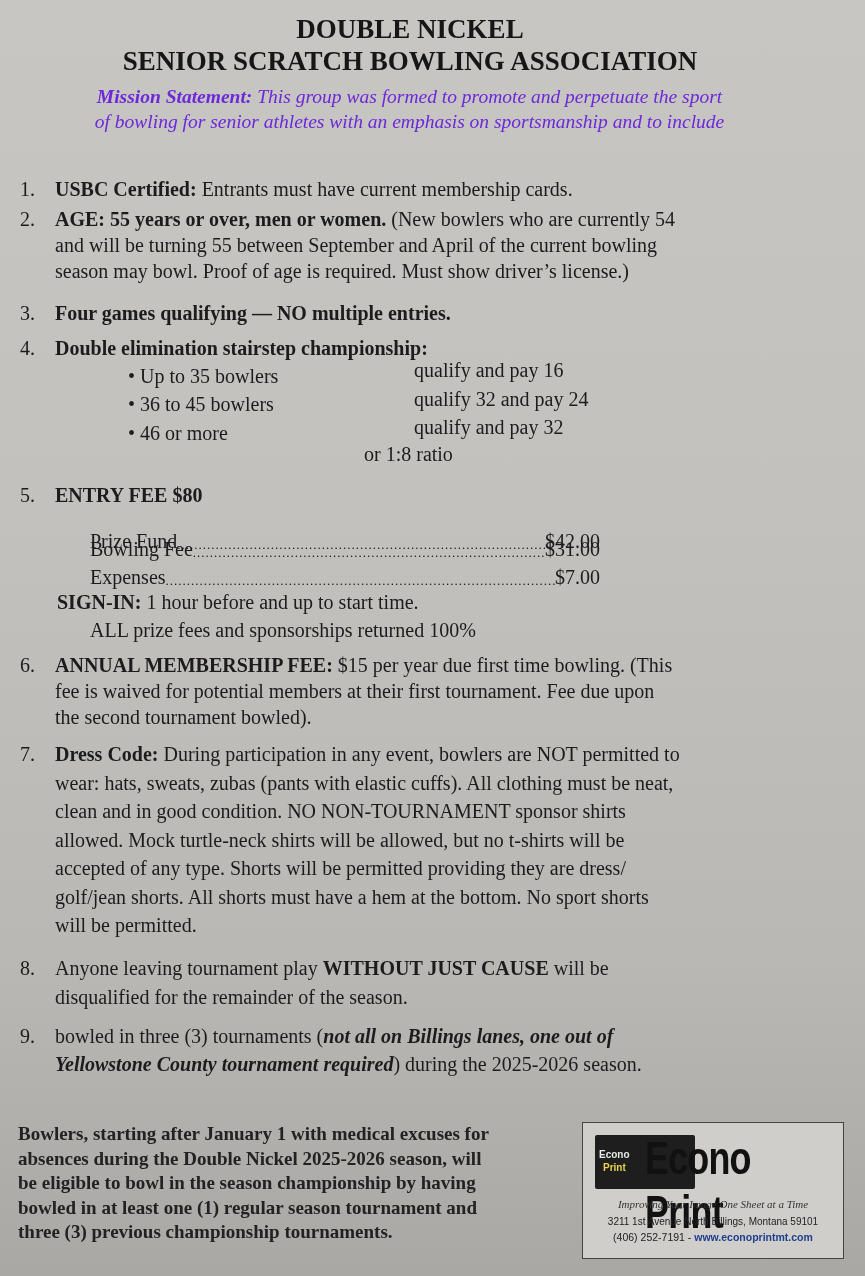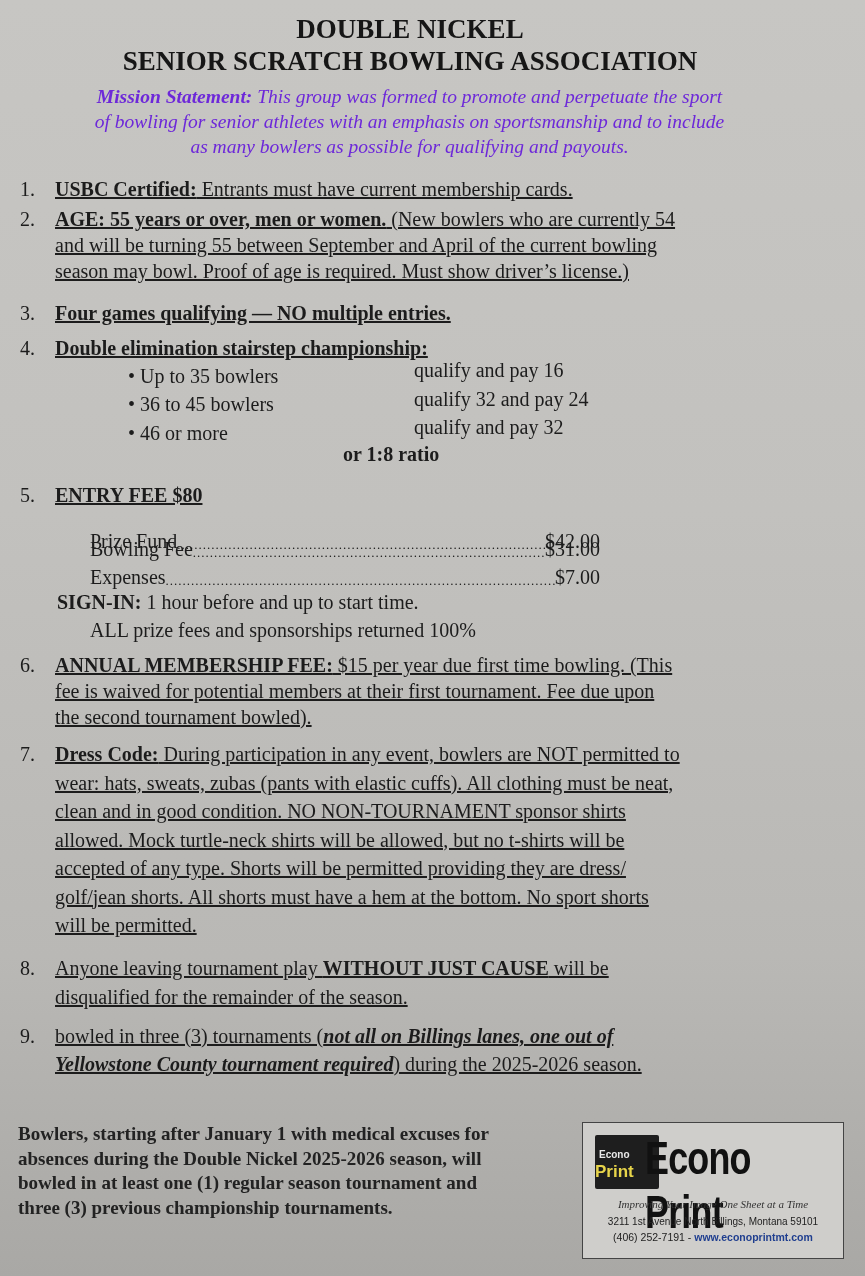--- a/index.html
+++ b/index.html
@@ -17,63 +17,62 @@
   }
   .title.t1 { top: 14px; left: 0; }
   .title.t2 { top: 46px; left: 0; width: 820px; }
   .mission {
     position: absolute; left: 22px; top: 84px; width: 775px;
     font-style: italic; font-size: 19.5px; line-height: 25px; text-align: center; color: #6d28d9;
   }
   .mission b { font-weight: bold; }
   .item { position: absolute; left: 20px; width: 800px; font-size: 20px; line-height: 26px; }
   .num { position: absolute; left: 0; top: 0; width: 30px; }
-  .body { margin-left: 35px; text-decoration: underline; }
+  .body { margin-left: 35px; }
   .b { font-weight: bold; }
   .bi { font-weight: bold; font-style: italic; }
   .tier { position: absolute; font-size: 20px; line-height: 26px; }
   .fee-row { position: absolute; left: 90px; width: 510px; font-size: 20px; line-height: 26px; display: flex; }
   .fee-row .lbl { white-space: nowrap; }
   .fee-row .dots { flex: 1; overflow: hidden; white-space: nowrap; letter-spacing: 1px; font-size: 13px; padding-top: 4px; }
   .fee-row .amt { white-space: nowrap; }
   .footer-text {
     position: absolute; left: 18px; top: 1122px; width: 560px;
     font-size: 19px; line-height: 24.5px; color: #222; font-weight: bold;
   }
   .ad {
     position: absolute; left: 582px; top: 1122px; width: 262px; height: 137px;
     border: 1.5px solid #444; box-sizing: border-box; background: #cfcecb;
   }
   .logo-box {
     position: absolute; left: 12px; top: 12px; width: 64px; height: 54px;
-    background: #1e1e1e; border-radius: 2px;
+    background: #1e1e1e; border-radius: 2px; padding-left: 36px;
   }
   .logo-box .l1 { position: absolute; left: 4px; top: 14px; color: #e8e8e8; font-family: "Liberation Sans", sans-serif; font-size: 10px; font-weight: bold; }
-  .logo-box .l2 { position: absolute; left: 0; top: 27px; color: #e7d44a; font-family: "Liberation Sans", sans-serif; font-size: 17px; font-weight: bold; }
+  .logo-box .l2 { position: absolute; left: 8px; top: 27px; color: #e7d44a; font-family: "Liberation Sans", sans-serif; font-size: 10px; font-weight: bold; }
   .brand {
     position: absolute; left: 62px; top: 8px; font-family: "Liberation Sans", sans-serif;
     font-size: 46px; font-weight: bold; color: #111; letter-spacing: -1px; transform: scaleX(0.78); transform-origin: left top;
   }
   .tagline { position: absolute; left: 0; width: 100%; top: 75px; text-align: center; font-style: italic; font-size: 11px; color: #333; }
   .addr { position: absolute; left: 0; width: 100%; top: 93px; text-align: center; font-family: "Liberation Sans", sans-serif; font-size: 10px; color: #222; }
   .phone { position: absolute; left: 0; width: 100%; top: 108px; text-align: center; font-family: "Liberation Sans", sans-serif; font-size: 10.5px; color: #222; }
   .phone a { color: #1f3e8f; font-weight: bold; }
 </style>
 </head>
 <body>
 
 <div class="page">
 
   <div class="title t1">DOUBLE NICKEL</div>
   <div class="title t2">SENIOR SCRATCH BOWLING ASSOCIATION</div>
 
   <div class="mission">
     <div><b>Mission Statement:</b><span> This group was formed to promote and perpetuate the sport</span></div>
     <div>of bowling for senior athletes with an emphasis on sportsmanship and to include</div>
-    <div>as many bowlers as possible for qualifying and payouts.</div>
   </div>
 
   <div class="item" style="top:176px;">
     <span class="num">1.</span>
     <div class="body"><span class="b">USBC Certified:</span><span> Entrants must have current membership cards.</span></div>
   </div>
 
   <div class="item" style="top:206px;">
     <span class="num">2.</span>
     <div class="body">
@@ -91,21 +90,21 @@
   <div class="item" style="top:335px;">
     <span class="num">4.</span>
     <div class="body"><span class="b">Double elimination stairstep championship:</span></div>
   </div>
   <div class="tier" style="left:128px; top:363px;">• Up to 35 bowlers</div>
   <div class="tier" style="left:414px; top:357px;">qualify and pay 16</div>
   <div class="tier" style="left:128px; top:391px;">• 36 to 45 bowlers</div>
   <div class="tier" style="left:414px; top:386px;">qualify 32 and pay 24</div>
   <div class="tier" style="left:128px; top:420px;">• 46 or more</div>
   <div class="tier" style="left:414px; top:414px;">qualify and pay 32</div>
-  <div class="tier" style="left:343px; top:441px;font-weight:bold;">or 1:8 ratio</div>
+  <div class="tier" style="left:364px; top:441px;">or 1:8 ratio</div>
 
   <div class="item" style="top:482px;">
     <span class="num">5.</span>
     <div class="body"><span class="b">ENTRY FEE $80</span></div>
   </div>
   <div class="fee-row" style="top:528px;justify-content:flex-end;">
     <span class="lbl">Prize Fund</span>
     <span class="dots">..............................................................................................</span>
     <span class="amt">$42.00</span>
   </div>
@@ -158,20 +157,21 @@
     <span class="num">9.</span>
     <div class="body">
       <div><span>bowled in three (3) tournaments (</span><span class="bi">not all on Billings lanes, one out of</span></div>
       <div><span class="bi">Yellowstone County tournament required</span><span>) during the 2025-2026 season.</span></div>
     </div>
   </div>
 
   <div class="footer-text">
     <div>Bowlers, starting after January 1 with medical excuses for</div>
     <div>absences during the Double Nickel 2025-2026 season, will</div>
+    <div>be eligible to bowl in the season championship by having</div>
     <div>bowled in at least one (1) regular season tournament and</div>
     <div>three (3) previous championship tournaments.</div>
   </div>
 
   <div class="ad">
     <div class="logo-box">
       <span class="l1">Econo</span>
       <span class="l2">Print</span>
     </div>
     <div class="brand">Econo Print</div>

